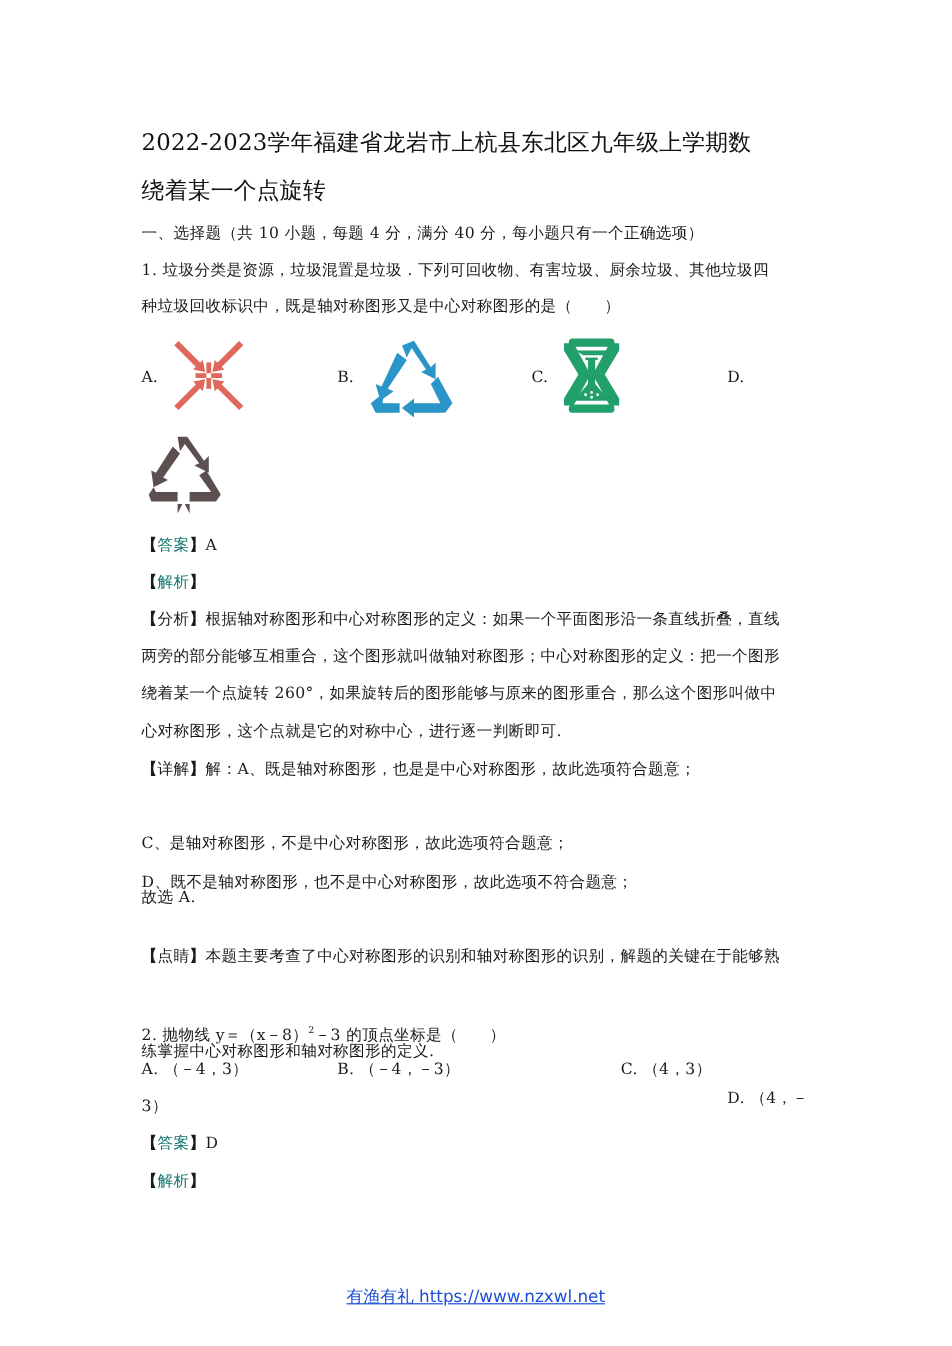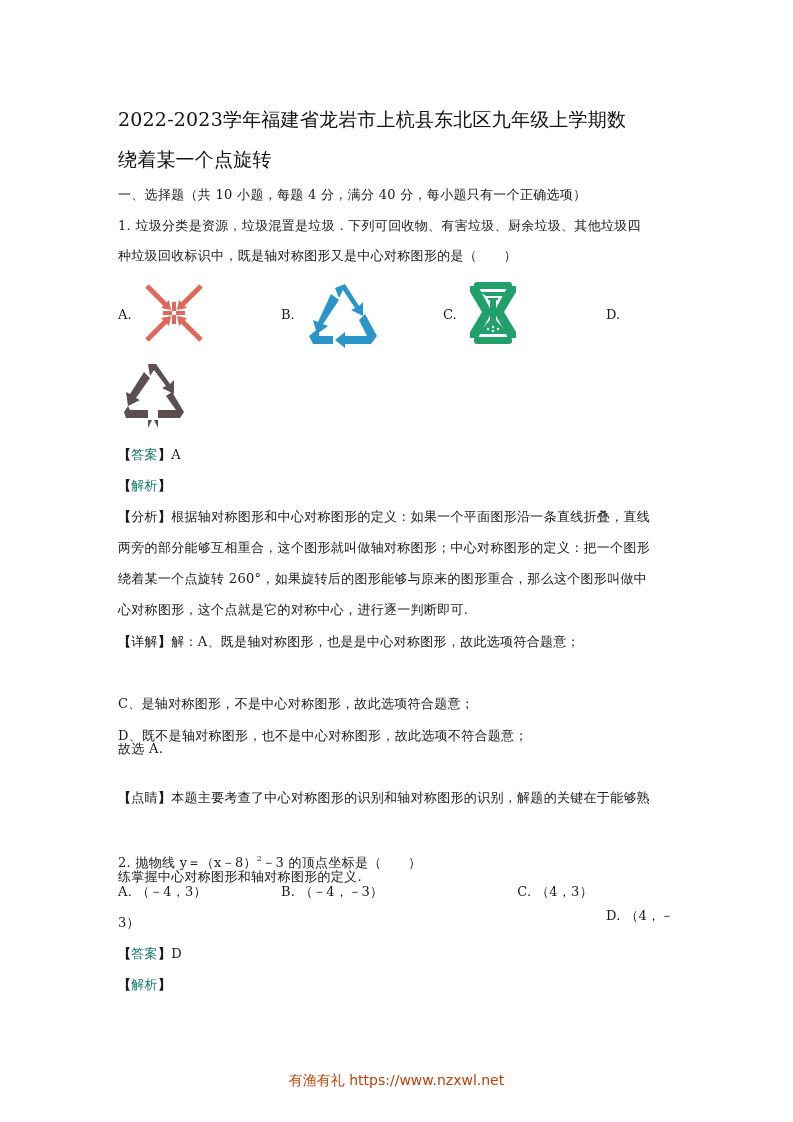--- a/index.html
+++ b/index.html
@@ -9,21 +9,21 @@
   .title { position: absolute; left: 118px; width: 570px; font-size: 19px; line-height: 24px;
            letter-spacing: 0.2px; white-space: nowrap; color: #111; }
   .line { position: absolute; left: 118px; width: 570px; font-size: 13px; line-height: 18px;
           white-space: nowrap; color: #1a1a1a; letter-spacing: 0.3px; }
   .tag { color: #0f766e; }
   .br { color: #1a1a1a; font-weight: bold; }
   .opt-label { position: absolute; font-size: 13px; line-height: 18px; color: #1a1a1a; }
   .icon { position: absolute; }
   .sup { font-size: 8px; vertical-align: 6px; }
   .footer { position: absolute; top: 1072px; left: 0; width: 793px; text-align: center;
-            font-family: "DejaVu Sans", "Liberation Sans", sans-serif; font-size: 14px; color: #c2410c; }
+            font-family: "DejaVu Sans", "Liberation Sans", sans-serif; font-size: 14px; color: #1d4ed8; text-decoration: underline; }
   .abs { position: absolute; }
 </style>
 </head>
 <body>
 
 <div class="page">
 
   <div class="title" style="top:107px;">2022-2023学年福建省龙岩市上杭县东北区九年级上学期数</div>
   <div class="title" style="top:147px;">绕着某一个点旋转</div>
 

